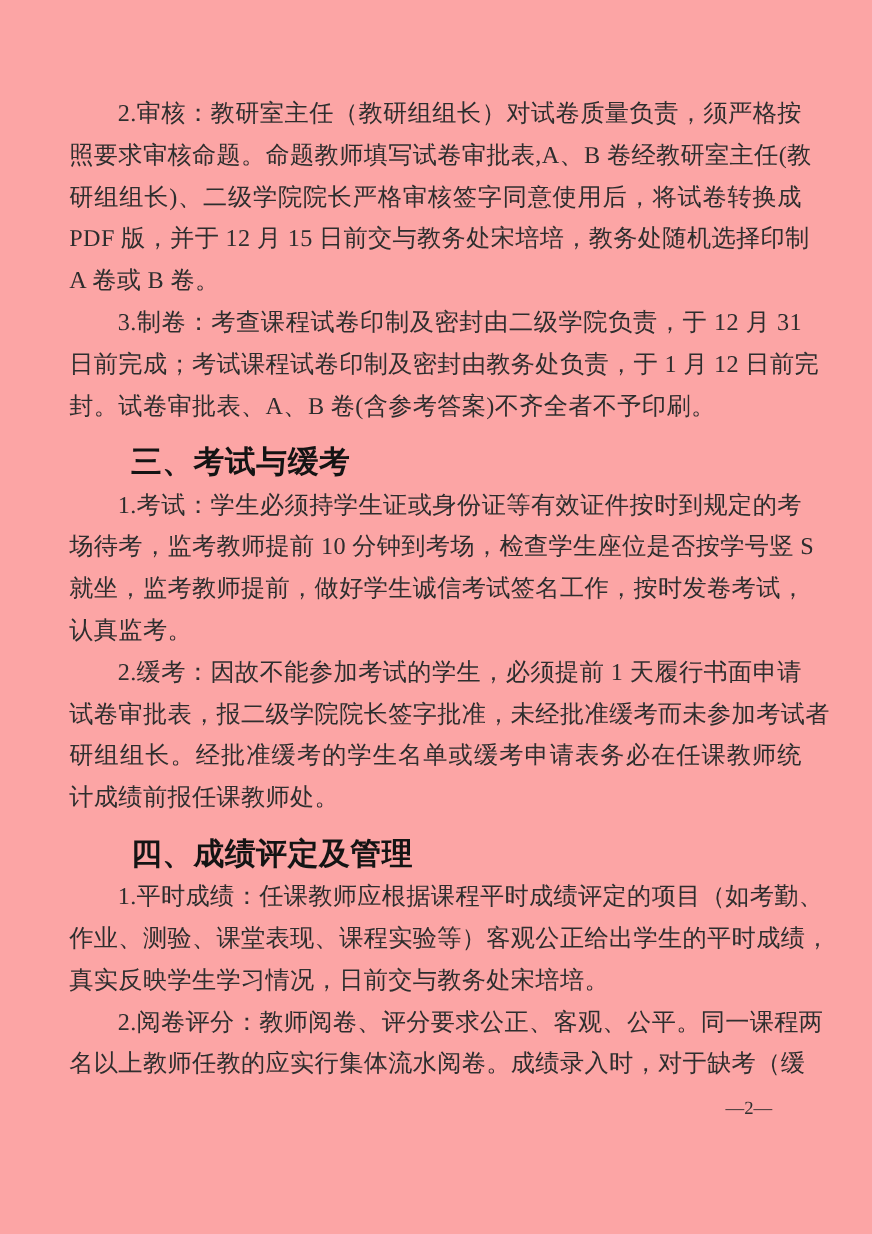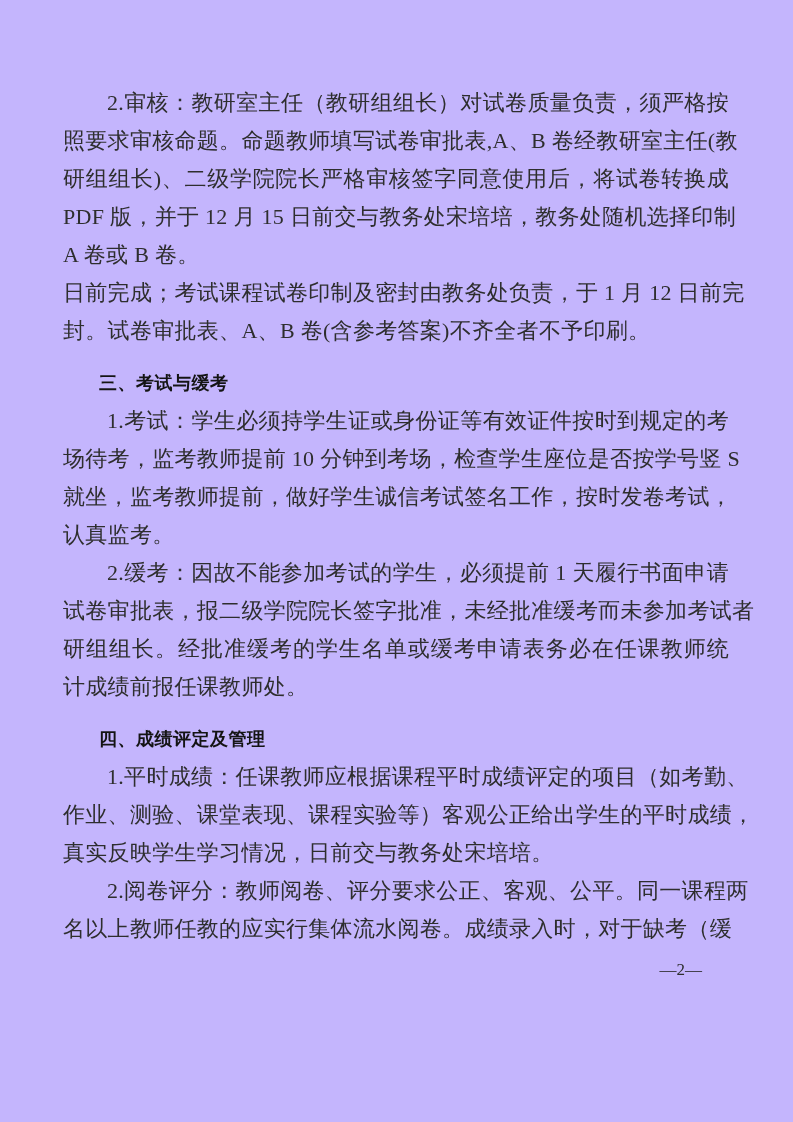--- a/index.html
+++ b/index.html
@@ -9,21 +9,21 @@
   }
   body {
     width: 793px;
     height: 1122px;
     overflow: hidden;
   }
   .page {
     box-sizing: border-box;
     width: 793px;
     height: 1122px;
-    background: #c4b5fd;
+    background: #fca5a5;
     padding: 84px 64px 0 63px;
     font-family: "Liberation Serif", "DejaVu Serif", serif;
     color: #2e2e2e;
   }
   .doc-content {
     width: 100%;
   }
   .paragraph {
     margin: 0;
   }
@@ -37,21 +37,21 @@
     white-space: nowrap;
     overflow: visible;
   }
   .line.first {
     text-indent: 2em;
   }
   .line.end {
     text-align-last: left;
   }
   .heading {
-    font-size: 18px;
+    font-size: 28px;
     line-height: 38px;
     height: 38px;
     margin-top: 14px;
     text-indent: 2em;
     font-weight: 700;
     color: #141414;
     letter-spacing: 0.5px;
   }
   .page-number {
     margin-top: 9px;
@@ -68,20 +68,21 @@
 <div class="page">
   <div class="doc-content">
       <div class="paragraph">
         <div class="line first">2.审核：教研室主任（教研组组长）对试卷质量负责，须严格按</div>
         <div class="line">照要求审核命题。命题教师填写试卷审批表,A、B 卷经教研室主任(教</div>
         <div class="line">研组组长)、二级学院院长严格审核签字同意使用后，将试卷转换成</div>
         <div class="line">PDF 版，并于 12 月 15 日前交与教务处宋培培，教务处随机选择印制</div>
         <div class="line end">A 卷或 B 卷。</div>
       </div>
       <div class="paragraph">
+        <div class="line first">3.制卷：考查课程试卷印制及密封由二级学院负责，于 12 月 31</div>
         <div class="line">日前完成；考试课程试卷印制及密封由教务处负责，于 1 月 12 日前完</div>
         <div class="line end">封。试卷审批表、A、B 卷(含参考答案)不齐全者不予印刷。</div>
       </div>
       <div class="heading">三、考试与缓考</div>
       <div class="paragraph">
         <div class="line first">1.考试：学生必须持学生证或身份证等有效证件按时到规定的考</div>
         <div class="line">场待考，监考教师提前 10 分钟到考场，检查学生座位是否按学号竖 S</div>
         <div class="line">就坐，监考教师提前，做好学生诚信考试签名工作，按时发卷考试，</div>
         <div class="line end">认真监考。</div>
       </div>

